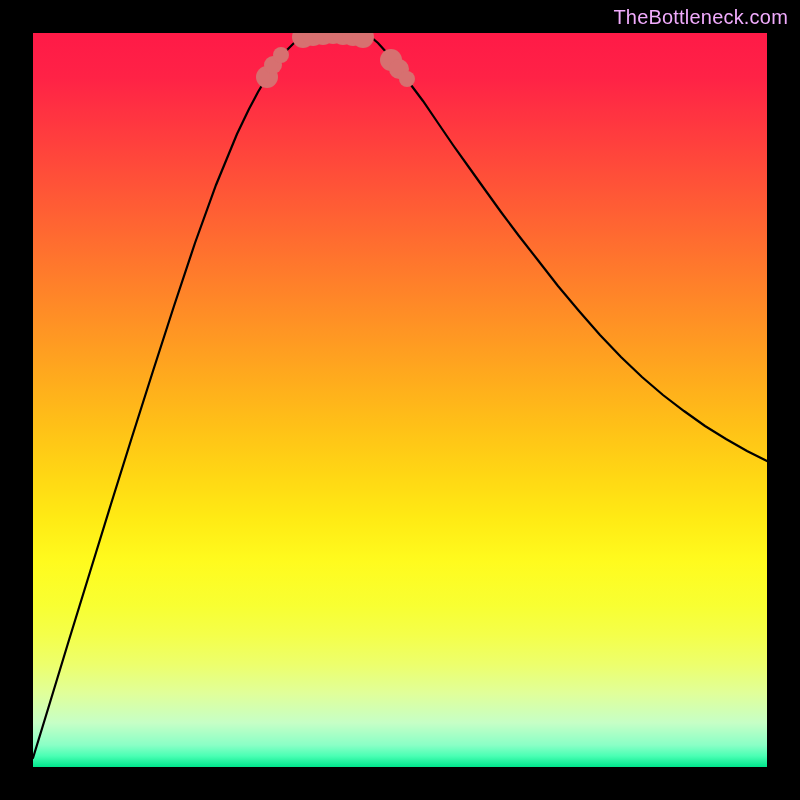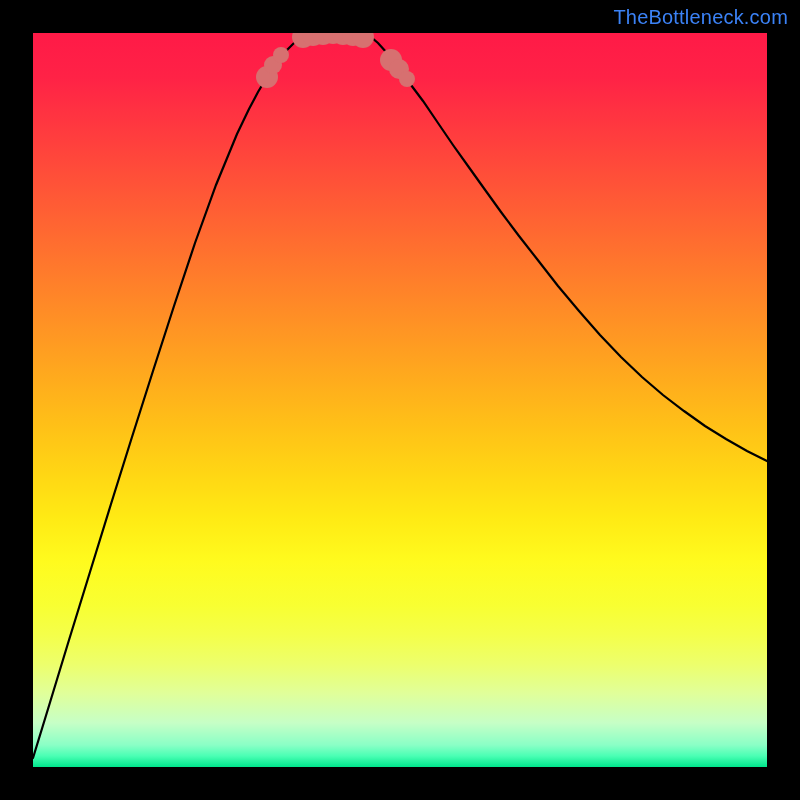--- a/index.html
+++ b/index.html
@@ -24,21 +24,21 @@
     top: 33px;
     left: 33px;
     width: 734px;
     height: 734px;
     overflow: hidden;
   }
   .watermark {
     position: absolute;
     top: 6px;
     right: 12px;
-    color: #3b82f6;
+    color: #f0abfc;
     font-size: 20px;
     font-weight: 500;
     letter-spacing: 0.2px;
   }
   svg {
     display: block;
   }
 </style>
 </head>
 <body>

